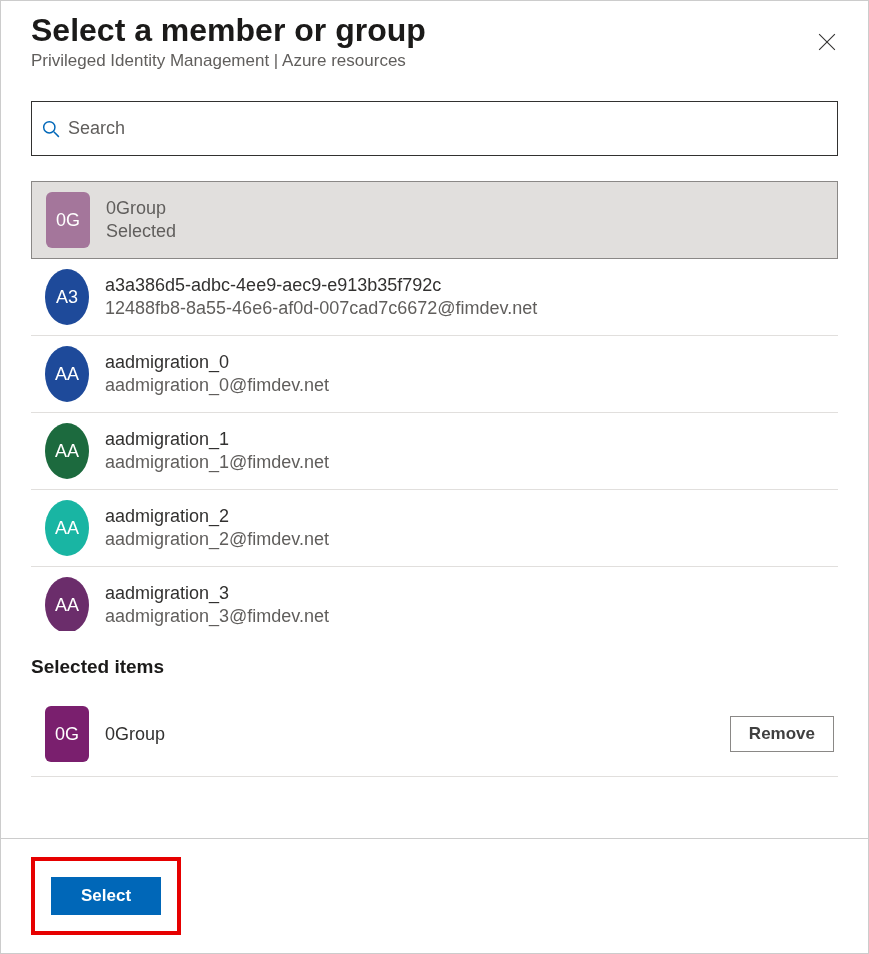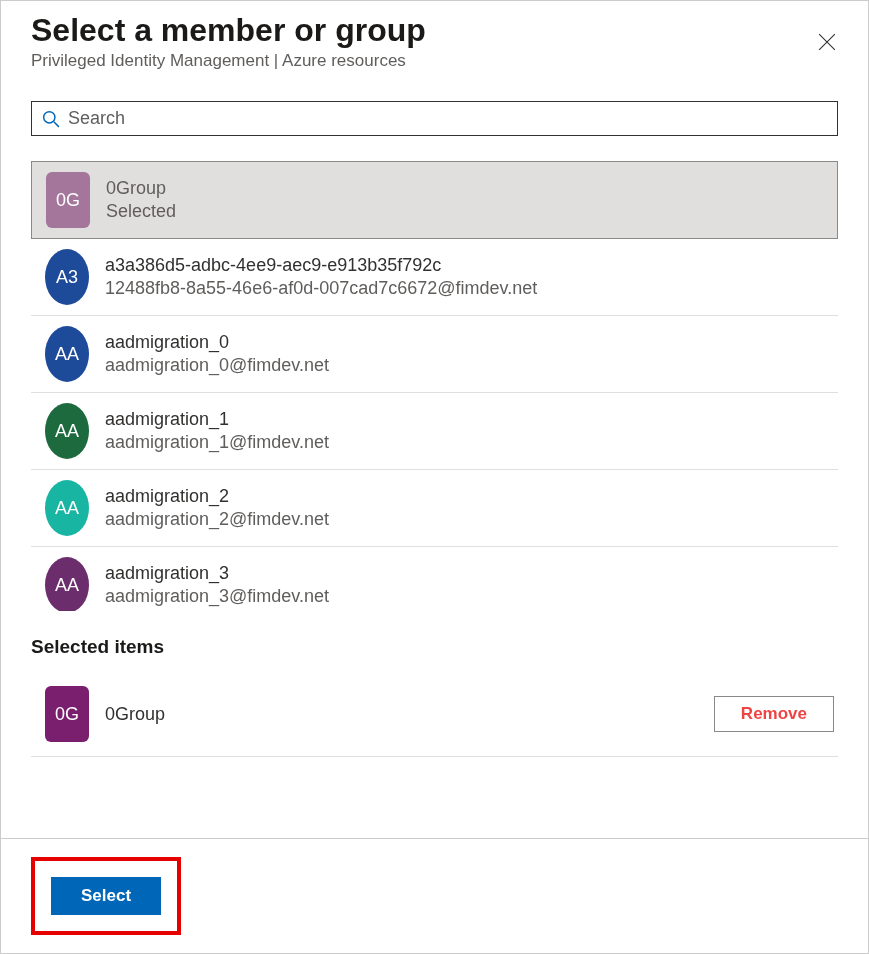--- a/index.html
+++ b/index.html
@@ -42,21 +42,21 @@
       justify-content: center;
     }
     .close-btn svg { width: 18px; height: 18px; }
     .content {
       padding: 20px 30px 0 30px;
     }
     .search-box {
       display: flex;
       align-items: center;
       border: 1px solid #323130;
-      padding: 6px 10px;
+      padding: 16px 10px;
       gap: 8px;
       background: #fff;
     }
     .search-box svg { width: 18px; height: 18px; flex-shrink: 0; }
     .search-input {
       border: none;
       outline: none;
       font-size: 18px;
       flex: 1;
       color: #323130;
@@ -143,24 +143,24 @@
       gap: 16px;
     }
     .selected-name {
       font-size: 18px;
       color: #323130;
       flex: 1;
     }
     .remove-btn {
       background: #fff;
       border: 1px solid #8a8886;
-      padding: 7px 26px;
+      padding: 7px 18px;
       font-size: 17px;
       font-weight: 600;
-      color: #ef4444;
+      color: #404040;
       cursor: pointer;
     }
     .footer {
       position: absolute;
       bottom: 0;
       left: 0;
       right: 0;
       border-top: 1px solid #ccc;
       padding: 18px 30px;
     }

